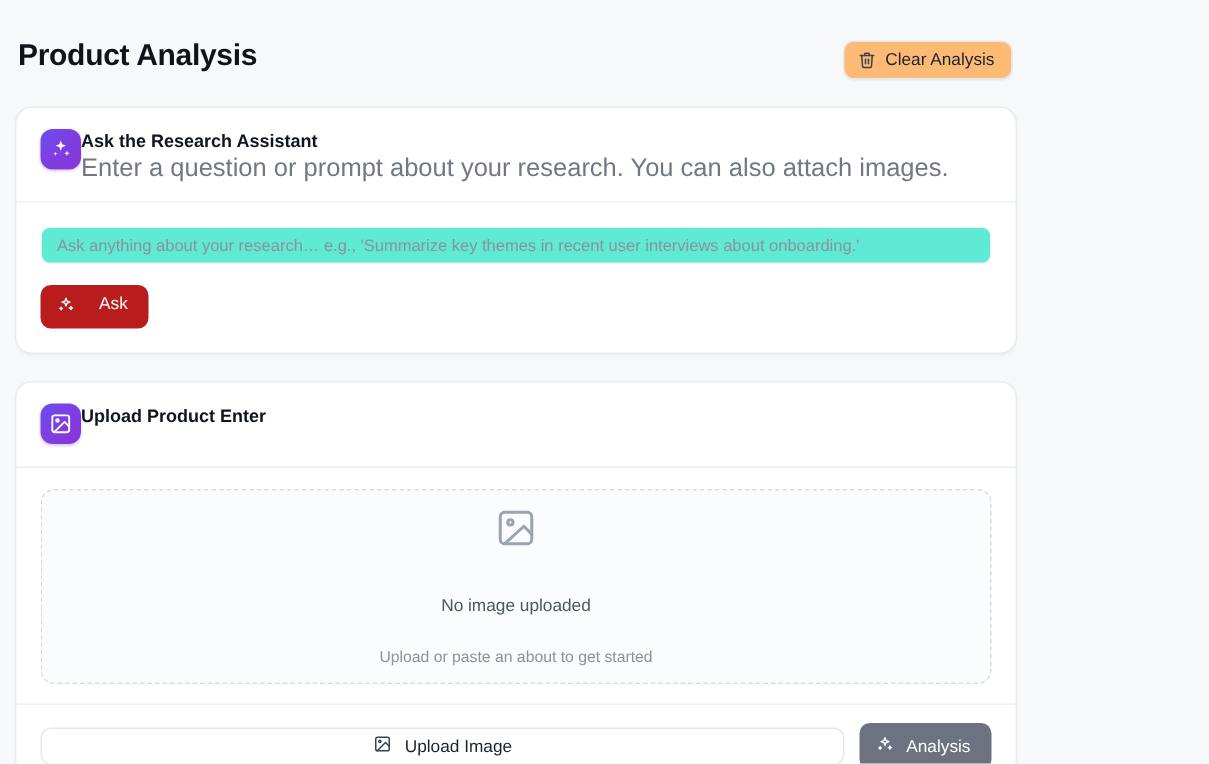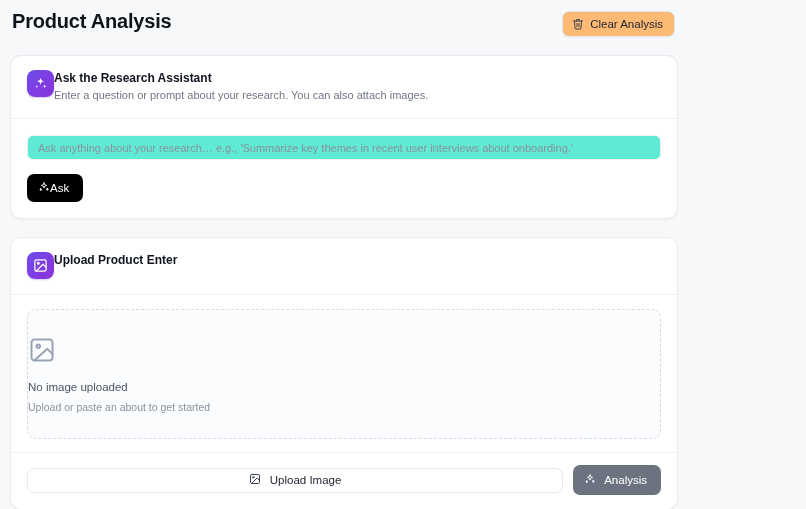--- a/index.html
+++ b/index.html
@@ -3,21 +3,21 @@
 <meta charset="utf-8">
 <style>
   * { box-sizing: border-box; margin: 0; padding: 0; }
   html, body {
     width: 806px; height: 509px;
     background: #f7f8fa;
     font-family: "Liberation Sans", sans-serif;
     -webkit-font-smoothing: antialiased;
     overflow: hidden;
   }
-  .page { position: relative; width: 688px; height: 509px; padding: 0 10px; }
+  .page { position: relative; width: 688px; height: 509px; padding: 16px 10px; }
 
   
   .header {
     display: flex; align-items: flex-start; justify-content: space-between;
     padding: 8px 2px 0 2px;
   }
   .header-text { padding-left: 0px; }
   .page-title {
     font-size: 20px; font-weight: bold; color: #10131a; letter-spacing: -0.2px;
     line-height: 26px;
@@ -45,51 +45,51 @@
 
   .card-head { display: flex; align-items: flex-start; padding: 14px 16px 15px 16px; }
   .gradient-icon {
     width: 27px; height: 27px; border-radius: 8px; flex: 0 0 27px;
     background: linear-gradient(135deg, #6d4dea 0%, #7c3fe4 45%, #8b34d8 100%);
     display: flex; align-items: center; justify-content: center;
     box-shadow: 0 1px 2px rgba(88,48,200,0.25);
   }
   .card-head-text { padding-top: 0px; }
   .card-title { font-size: 12px; font-weight: bold; color: #101420; line-height: 16px; }
-  .card-sub { font-size: 11px; color: #707886; margin-top: 2px; line-height: 15px; }
+  .card-sub { font-size: 17px; color: #707886; margin-top: 2px; line-height: 15px; }
 
   .divider { height: 1px; background: #eef0f3; width: 100%; }
 
   .card-body { padding: 16px; }
 
   
   .ask-input {
     width: 100%; height: 25px; background: #5eead4;
     border: 1px solid #f1f2f5; border-radius: 6px;
     padding: 0 10px; font-size: 11px; color: #1a1f2b;
     font-family: "Liberation Sans", sans-serif;
     outline: none;
   }
   .ask-input::placeholder { color: #8b929e; }
 
   .ask-btn {
     margin-top: 14px;
-    display: inline-flex; align-items: center; gap: 0;
-    background: #000000; color: #ffffff; border: none; border-radius: 7px;
+    display: inline-flex; align-items: flex-start; gap: 16px;
+    background: #b91c1c; color: #ffffff; border: none; border-radius: 7px;
     padding: 7px 14px 7px 11px; font-size: 11.5px; cursor: pointer;
     font-family: "Liberation Sans", sans-serif;
   }
 
   
   .dropzone {
     margin: 0 16px; margin-top: 14px;
     height: 130px;
     border: 1px dashed #d7dbe2; border-radius: 9px;
     background: #fbfcfd;
-    display: flex; flex-direction: column; justify-content: center;
+    display: flex; flex-direction: column; align-items: center; justify-content: center; gap: 14px;
   }
   .dz-title { font-size: 11.5px; color: #4b5563; margin-top: 13px; }
   .dz-sub { font-size: 10.5px; color: #8b929e; margin-top: 8px; }
 
   .upload-row {
     display: flex; align-items: center; gap: 10px;
     padding: 12px 16px 14px 16px;
   }
   .upload-btn {
     flex: 1 1 auto;

